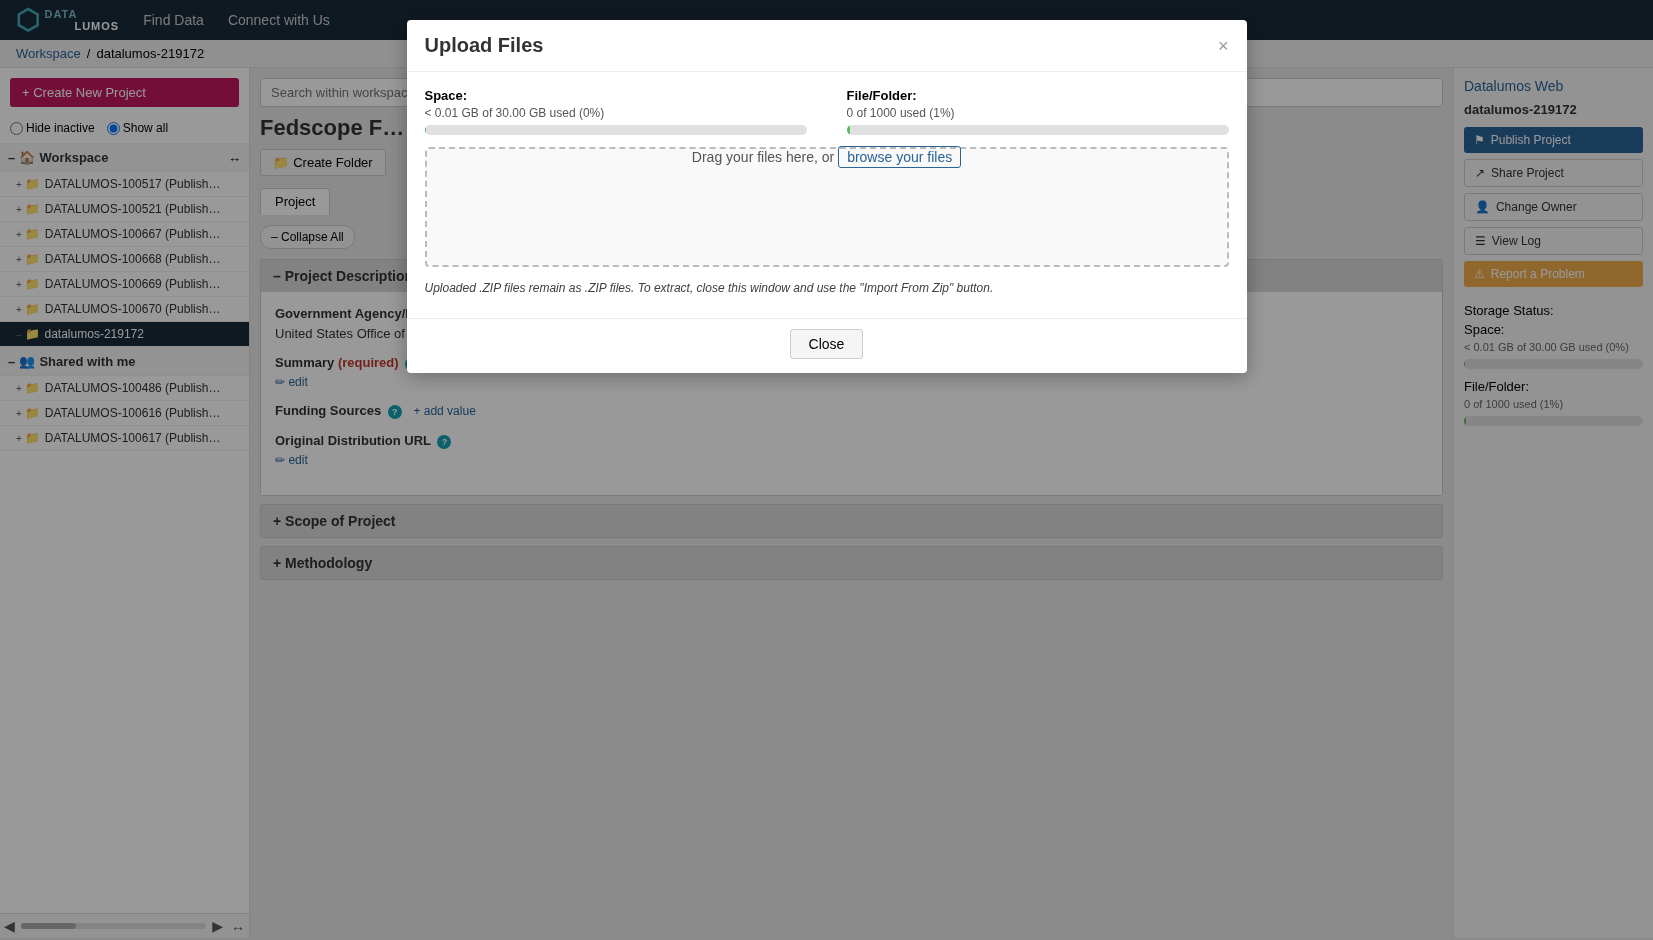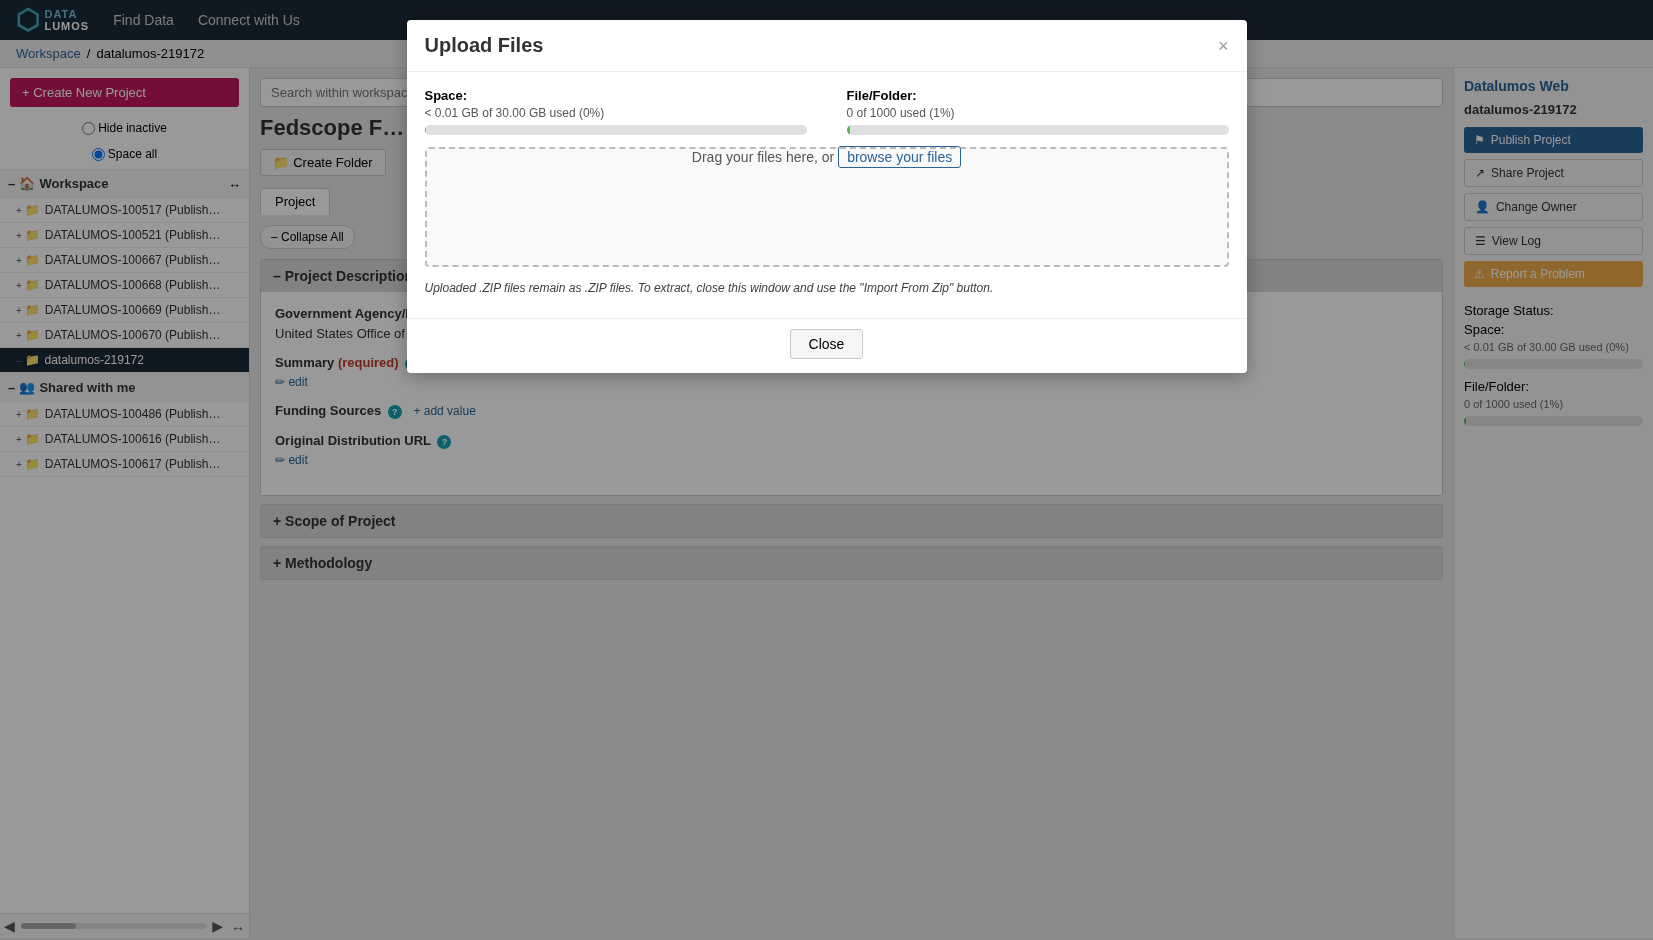--- a/index.html
+++ b/index.html
@@ -66,21 +66,20 @@
       font-size: 13px;
       width: calc(100% - 20px);
       text-align: left;
     }
     .sidebar-radio-group {
       padding: 4px 10px 8px;
       display: flex;
       align-items: center;
       gap: 12px;
       font-size: 12px;
-      flex-direction: column;
     }
     .sidebar-radio-group label { display: flex; align-items: center; gap: 3px; cursor: pointer; }
     .sidebar-section {
       border-top: 1px solid #eee;
     }
     .sidebar-section-header {
       display: flex;
       align-items: center;
       justify-content: space-between;
       padding: 6px 8px;
@@ -221,21 +220,21 @@
     .right-panel {
       width: 200px;
       background: #f5f5f5;
       border-left: 1px solid #ddd;
       padding: 10px;
       flex-shrink: 0;
       overflow-y: auto;
     }
     .right-panel-title {
       font-size: 14px;
-      font-weight: bold;
+      font-weight: normal;
       color: #2a6496;
       margin-bottom: 8px;
     }
     .right-panel-project {
       font-size: 13px;
       font-weight: bold;
       color: #333;
       margin-bottom: 10px;
     }
     .right-panel-btn {
@@ -410,21 +409,21 @@
     }
   </style>
 </head>
 <body>
 
 <div class="top-nav">
   <div class="logo-area">
     <span style="font-size:28px; color:#4ab; font-weight:900; line-height:1;">⬡</span>
     <div style="line-height:1.1;">
       <div style="color:#7bc; font-size:11px; font-weight:bold; letter-spacing:1px;">DATA</div>
-      <div style="color:white; font-size:11px; font-weight:bold; letter-spacing:1px;">LUMOS</div>
+      <div style="color:white; font-size:11px; font-weight:bold; letter-spacing:1px;margin-left:30px;">LUMOS</div>
     </div>
   </div>
   <a class="nav-link">Find Data</a>
   <a class="nav-link">Connect with Us</a>
 </div>
 
 <div class="breadcrumb">
   <a>Workspace</a>
   <span>/</span>
   <span>datalumos-219172</span>
@@ -434,21 +433,21 @@
 
   <div class="sidebar">
     <button class="sidebar-create-btn">+ Create New Project</button>
     <div class="sidebar-radio-group">
       <label>
         <input type="radio" name="filter" style="">
         <span>Hide inactive</span>
       </label>
       <label>
         <input type="radio" name="filter" checked="" style="">
-        <span>Space all</span>
+        <span>Show all</span>
       </label>
     </div>
 
     <div class="sidebar-section">
       <div class="sidebar-section-header">
         <span class="sidebar-section-title">
           <span>–</span>
           <span>🏠</span>
           <span>Workspace</span>
         </span>

